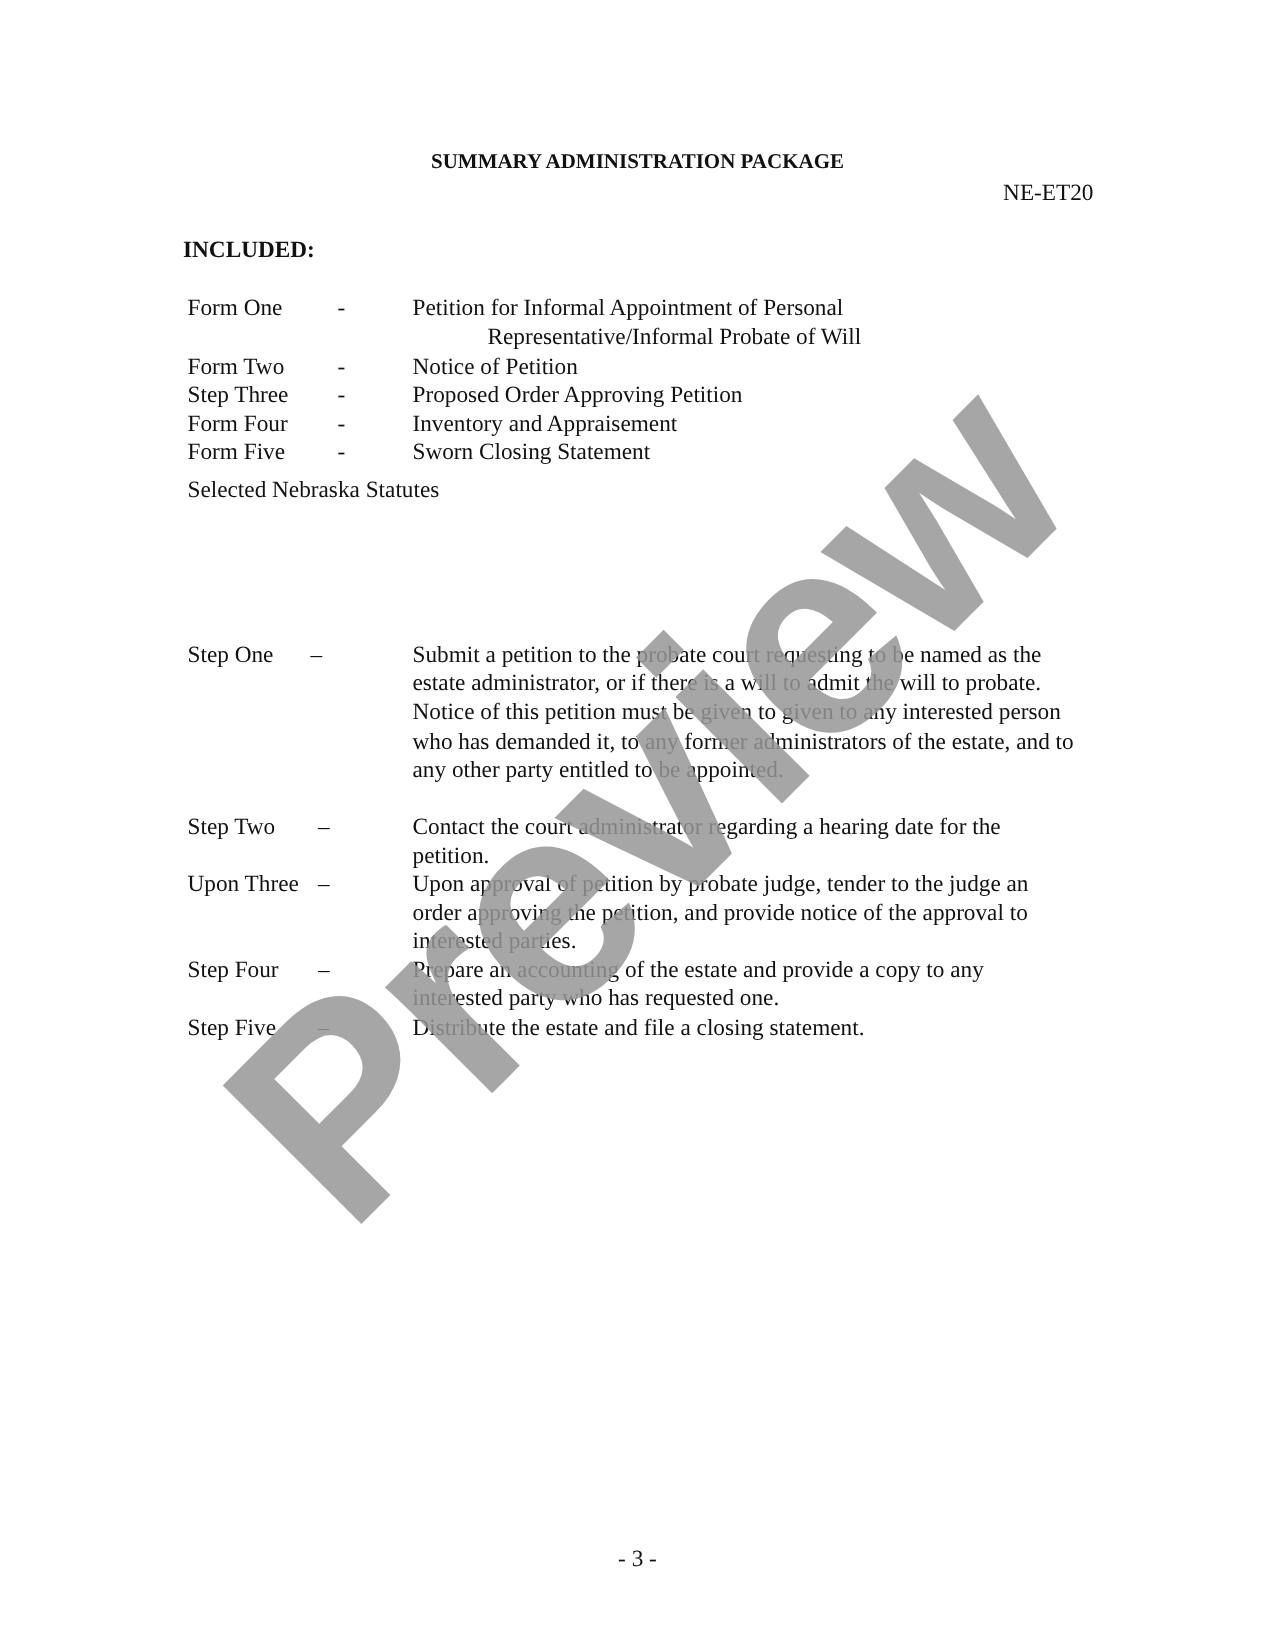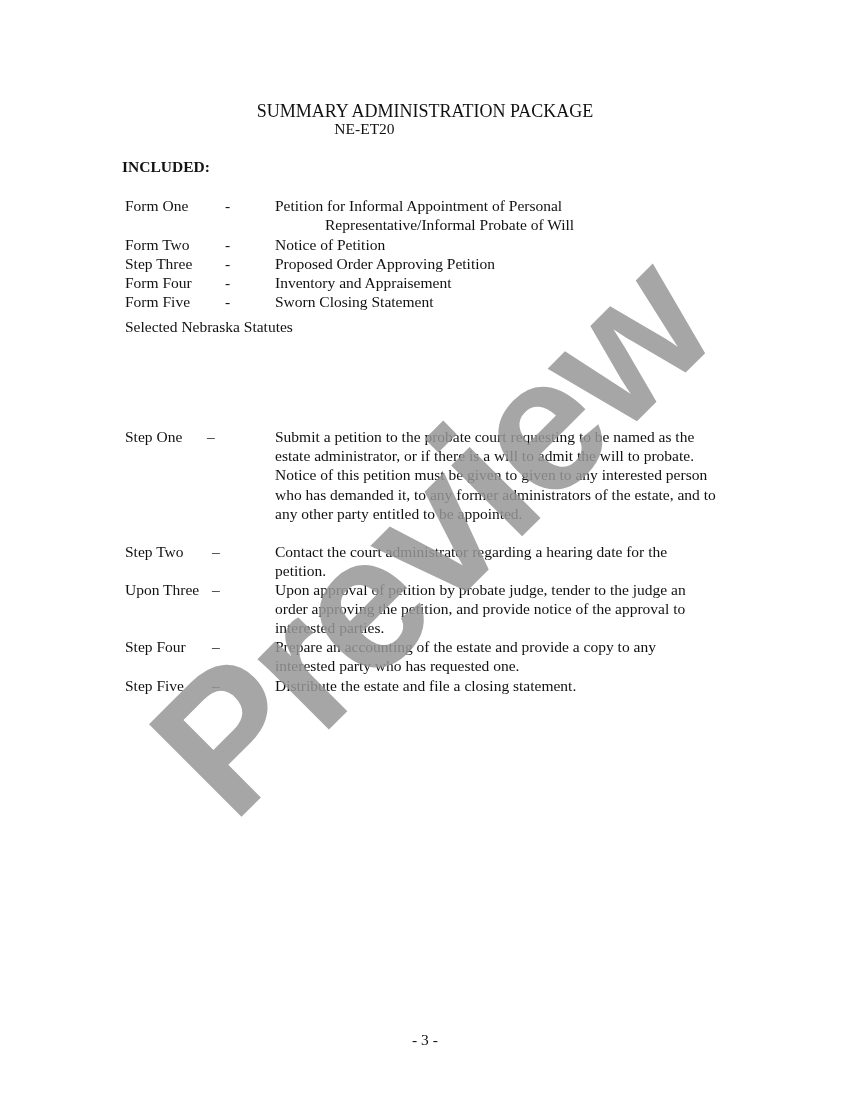--- a/index.html
+++ b/index.html
@@ -1,22 +1,22 @@
 <!DOCTYPE html>
 <html><head>
   <meta charset="utf-8">
   <style>
     html, body { margin: 0; padding: 0; }
     body {
       width: 850px; height: 1100px; background: #ffffff; position: relative; overflow: hidden;
       font-family: "Liberation Serif", "DejaVu Serif", serif; color: #111; font-size: 15.5px;
     }
     .page { position: absolute; left: 0; top: 0; width: 850px; height: 1100px; }
-    .title { position: absolute; top: 101px; left: 0; width: 850px; text-align: center; font-weight: normal; font-size: 18px; }
-    .subtitle { position: absolute; top: 120px; left: 0; width: 729px; text-align: center; }
+    .title { position: absolute; top: 101px; left: 0; width: 850px; text-align: center; font-weight: bold; font-size: 14px; }
+    .subtitle { position: absolute; top: 120px; left: 0; width: 729px; text-align: right; }
     .included { position: absolute; top: 158px; left: 122px; font-weight: bold; }
     .row { position: absolute; left: 125px; line-height: 19.2px; white-space: nowrap; }
     .c1 { position: absolute; left: 0; }
     .c2 { position: absolute; left: 100px; }
     .c3 { position: absolute; left: 150px; }
     .cont { position: absolute; left: 325px; white-space: nowrap; }
     .statutes { position: absolute; top: 318px; left: 125px; }
     .note { position: absolute; top: 369px; left: 125px; width: 600px; line-height: 19.2px; }
     .step { position: absolute; left: 125px; width: 600px; line-height: 19.2px; }
     .step .sl { position: absolute; left: 0; white-space: nowrap; text-align: right; }

